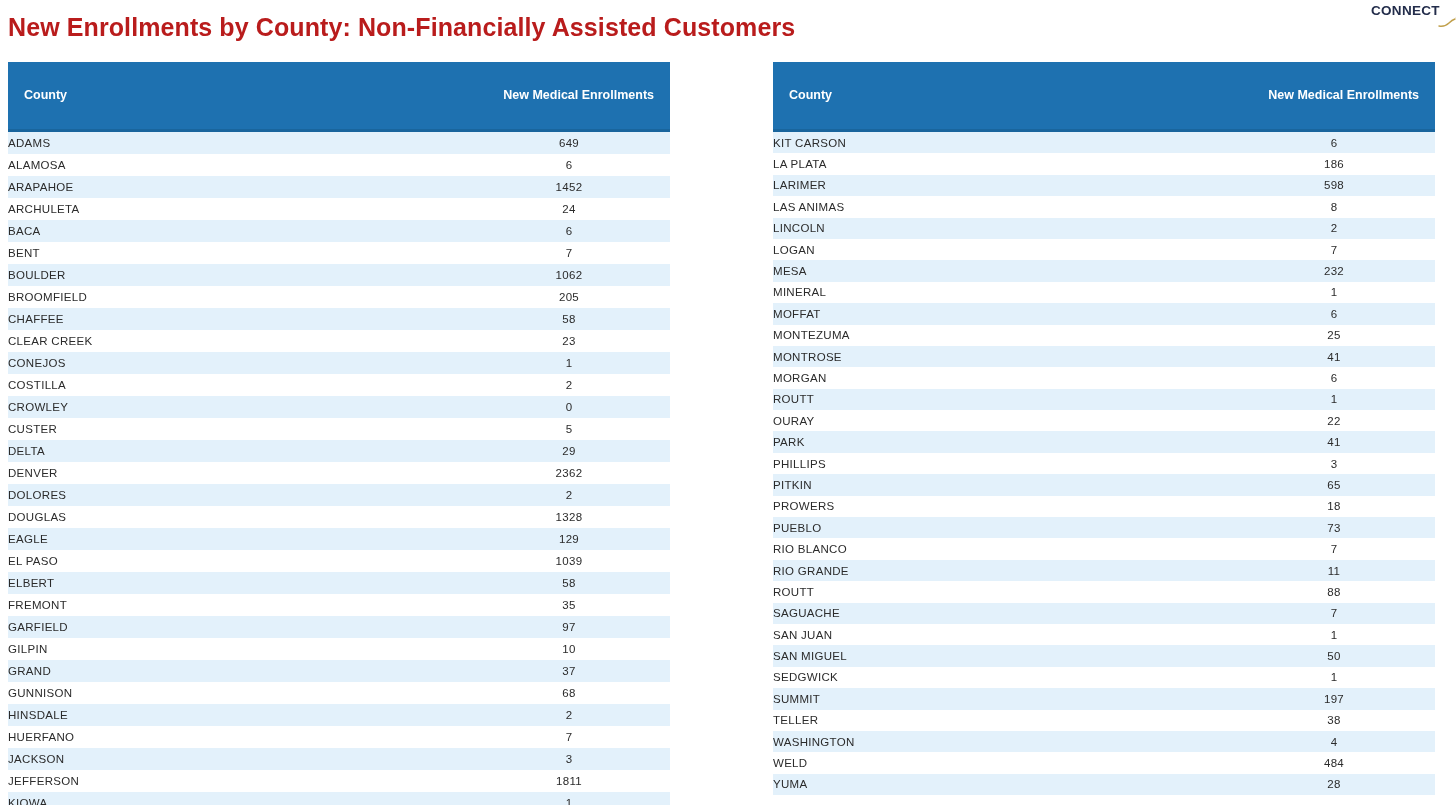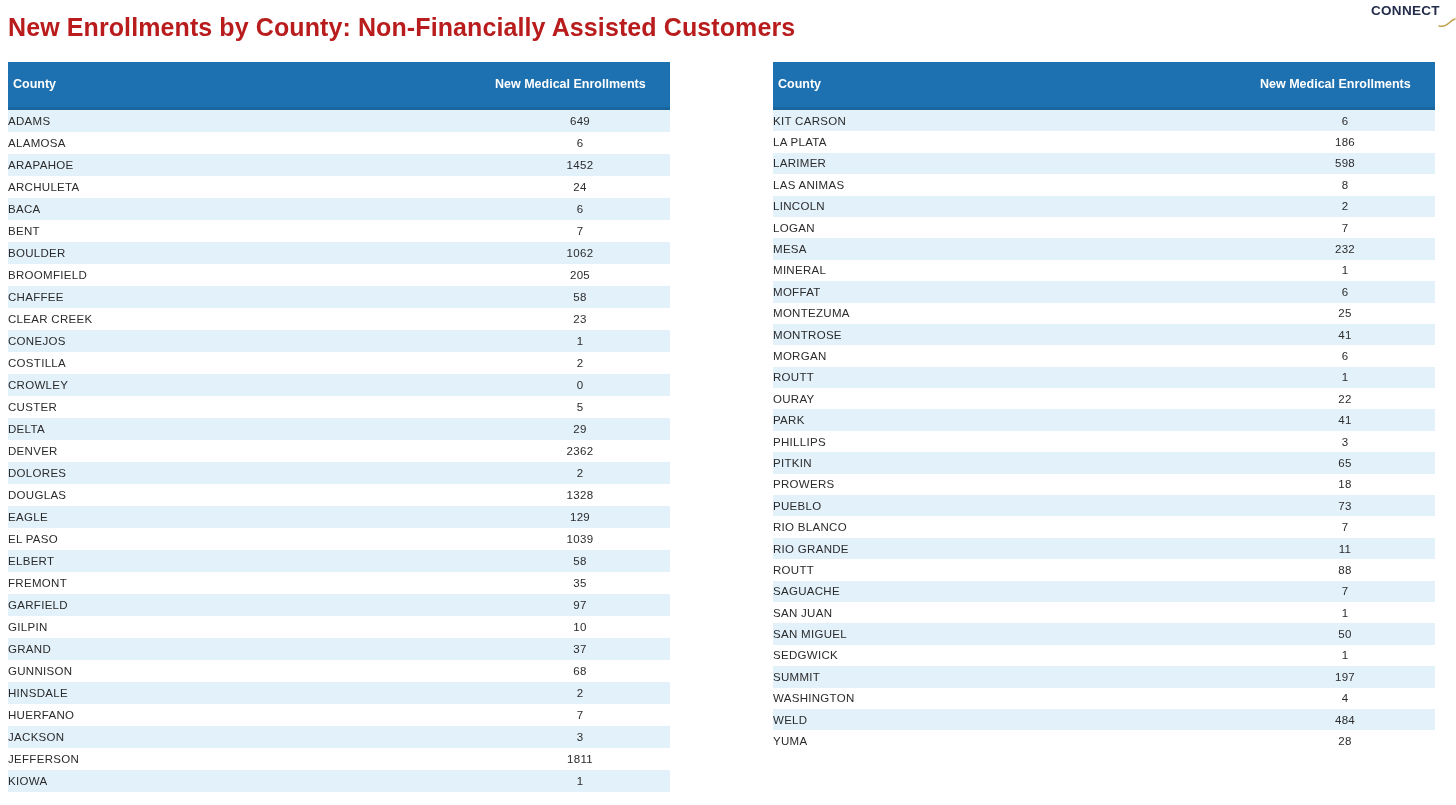--- a/index.html
+++ b/index.html
@@ -59,25 +59,25 @@
   .county-table.right { left: 773px; }
 
   .county-table thead th {
     background: #1e71b0;
     border-bottom: 3px solid #19659d;
     color: #ffffff;
     font-size: 12.5px;
     font-weight: bold;
     height: 35px;
     vertical-align: middle;
-    padding: 5px;
+    padding: 16px;
     line-height: 1.25;
   }
   th.col-county { text-align: left; padding-left: 12px; }
-  th.col-value  { width: 170px; text-align: left; }
+  th.col-value  { width: 170px; text-align: right; }
 
   .county-table tbody td {
     font-size: 11.5px;
     color: #2b2b2b;
     letter-spacing: 0.3px;
     padding: 0;
     vertical-align: middle;
   }
   .county-table.left  tbody td { height: 22px; }
   .county-table.right tbody td { height: 21.4px; }
@@ -346,20 +346,24 @@
       </tr>
       <tr>
         <td class="cell-county">SEDGWICK</td>
         <td class="cell-value">1</td>
       </tr>
       <tr>
         <td class="cell-county">SUMMIT</td>
         <td class="cell-value">197</td>
       </tr>
       <tr>
+        <td class="cell-county">TELLER</td>
+        <td class="cell-value">38</td>
+      </tr>
+      <tr>
         <td class="cell-county">WASHINGTON</td>
         <td class="cell-value">4</td>
       </tr>
       <tr>
         <td class="cell-county">WELD</td>
         <td class="cell-value">484</td>
       </tr>
       <tr>
         <td class="cell-county">YUMA</td>
         <td class="cell-value">28</td>

